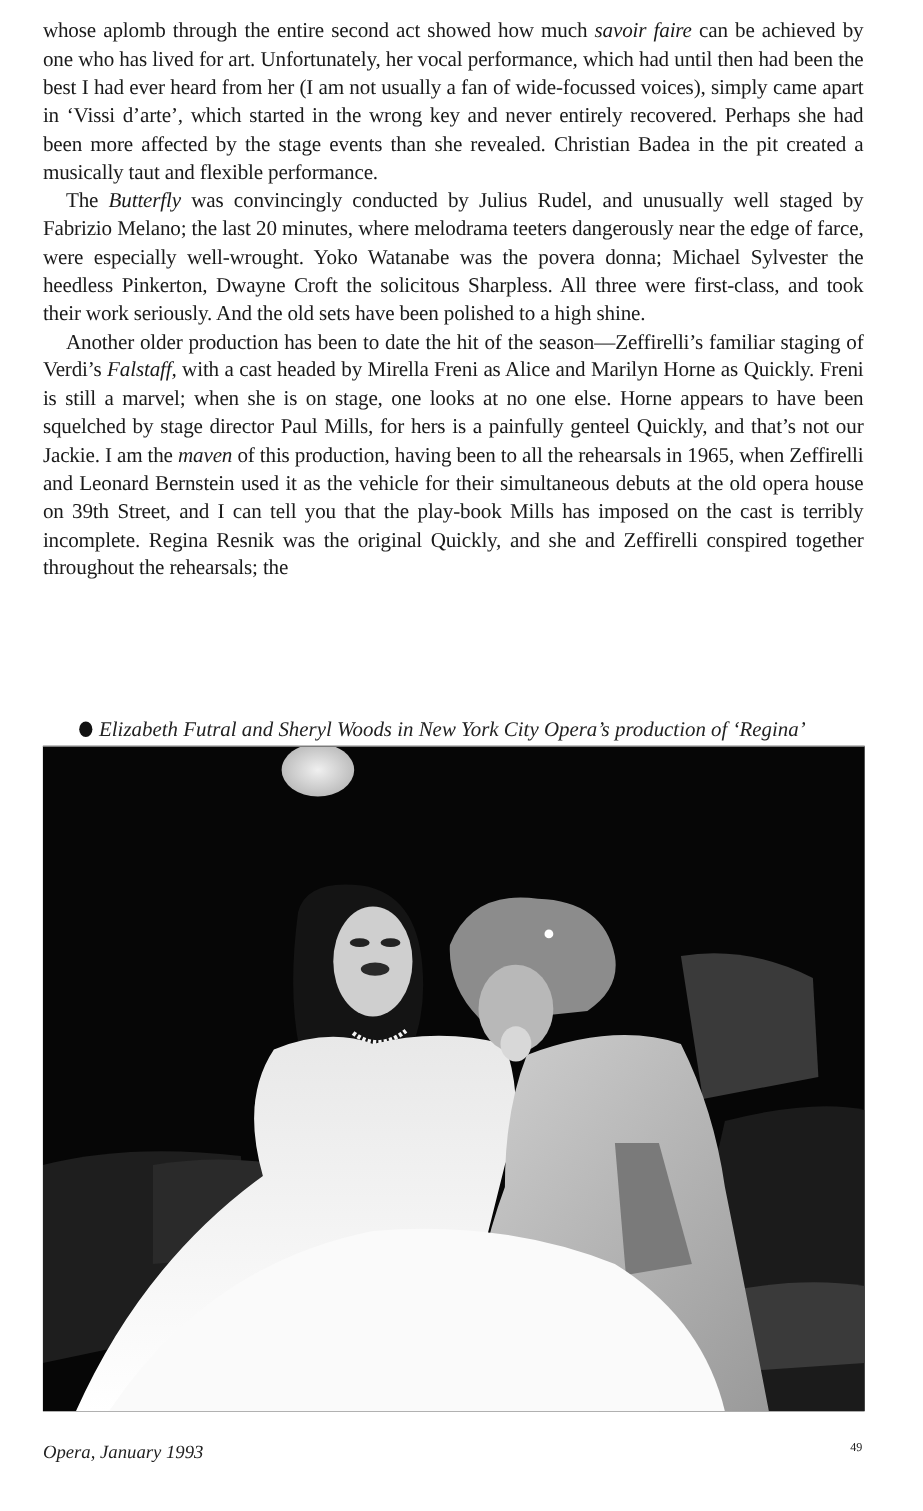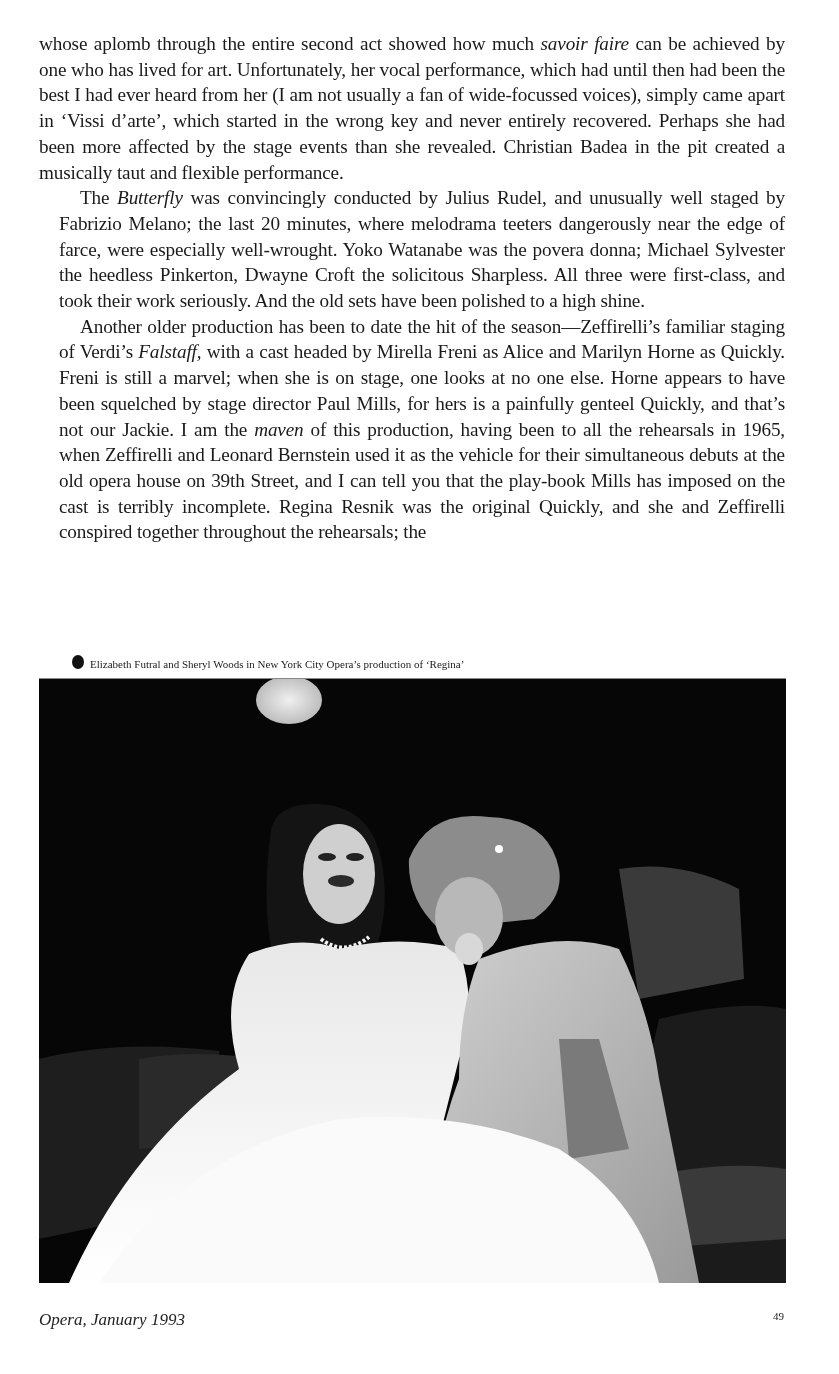--- a/index.html
+++ b/index.html
@@ -1,24 +1,24 @@
 <!DOCTYPE html>
 <html><head>
 <meta charset="utf-8">
 <style>
   html, body { margin: 0; padding: 0; background: #ffffff; }
   body { width: 839px; height: 1374px; position: relative; overflow: hidden;
          font-family: "Liberation Serif", "DejaVu Serif", serif; color: #1a1a1a; }
-  .page { position: absolute; left: 39px; top: 31px; width: 746px; }
+  .page { position: absolute; left: 39px; top: 16px; width: 746px; }
   .para { margin: 0; font-size: 19.2px; line-height: 25.7px; text-align: justify;
           hyphens: none; letter-spacing: -0.15px; }
-  .para.indent { text-indent: 21px; margin-left: 20px; }
+  .para.indent { text-indent: 21px; }
   .para i { font-style: italic; }
   .caption { position: absolute; left: 72px; top: 654px; width: 700px;
-             font-size: 11px; line-height: 20px; color: #222; white-space: nowrap; }
+             font-style: italic; font-size: 19px; line-height: 20px; color: #222; white-space: nowrap; }
   .bullet { display: inline-block; width: 12px; height: 14px; border-radius: 50%;
             background: #111; vertical-align: -1px; margin-right: 6px; }
   .photo { position: absolute; left: 39px; top: 678px; width: 747px; height: 604px;
            background: #050505; overflow: hidden; border-top: 1px solid #888; }
   .photo svg { display: block; }
   .footer-left { position: absolute; left: 39px; top: 1310px; font-style: italic; font-size: 17px; color: #222; text-align: center; }
   .footer-right { position: absolute; right: 55px; top: 1310px; font-size: 11px; color: #222; }
 </style>
 </head>
 <body>

